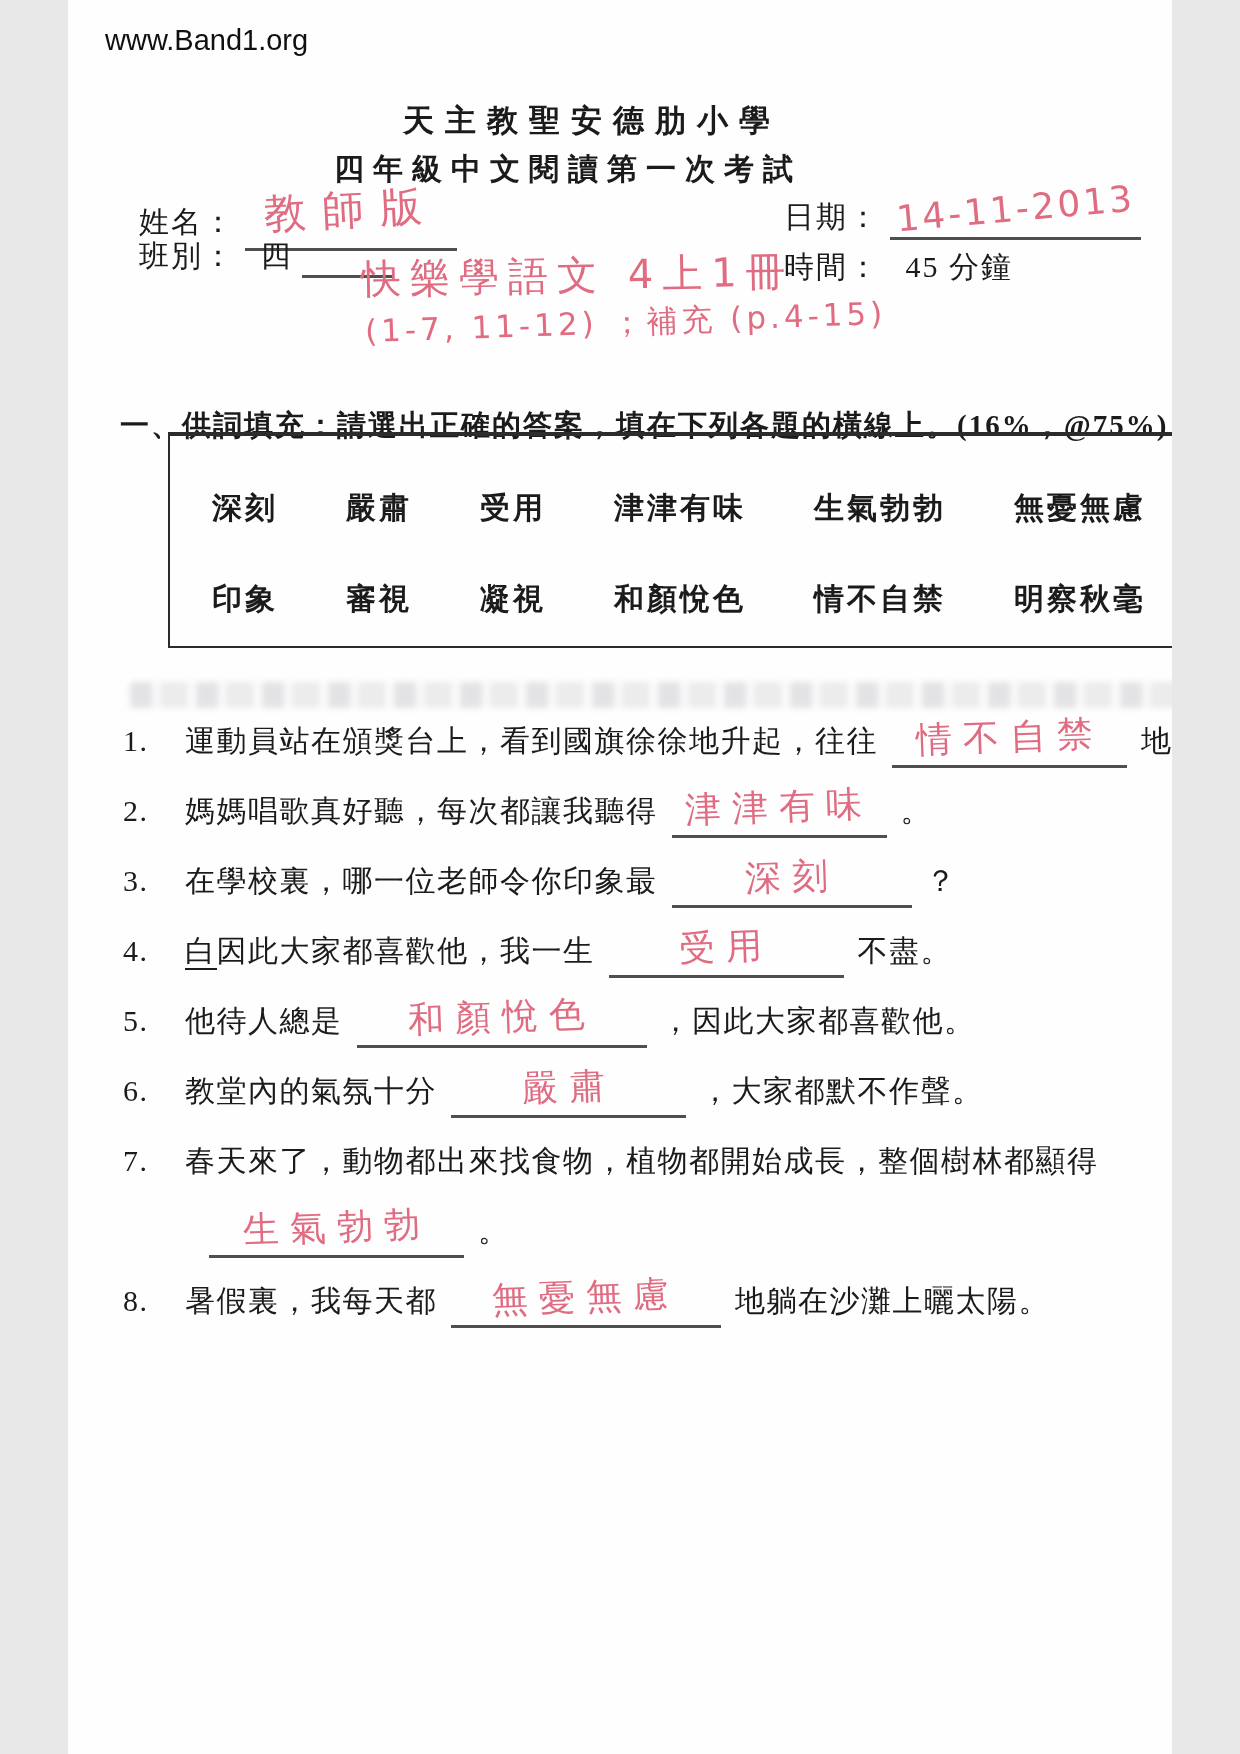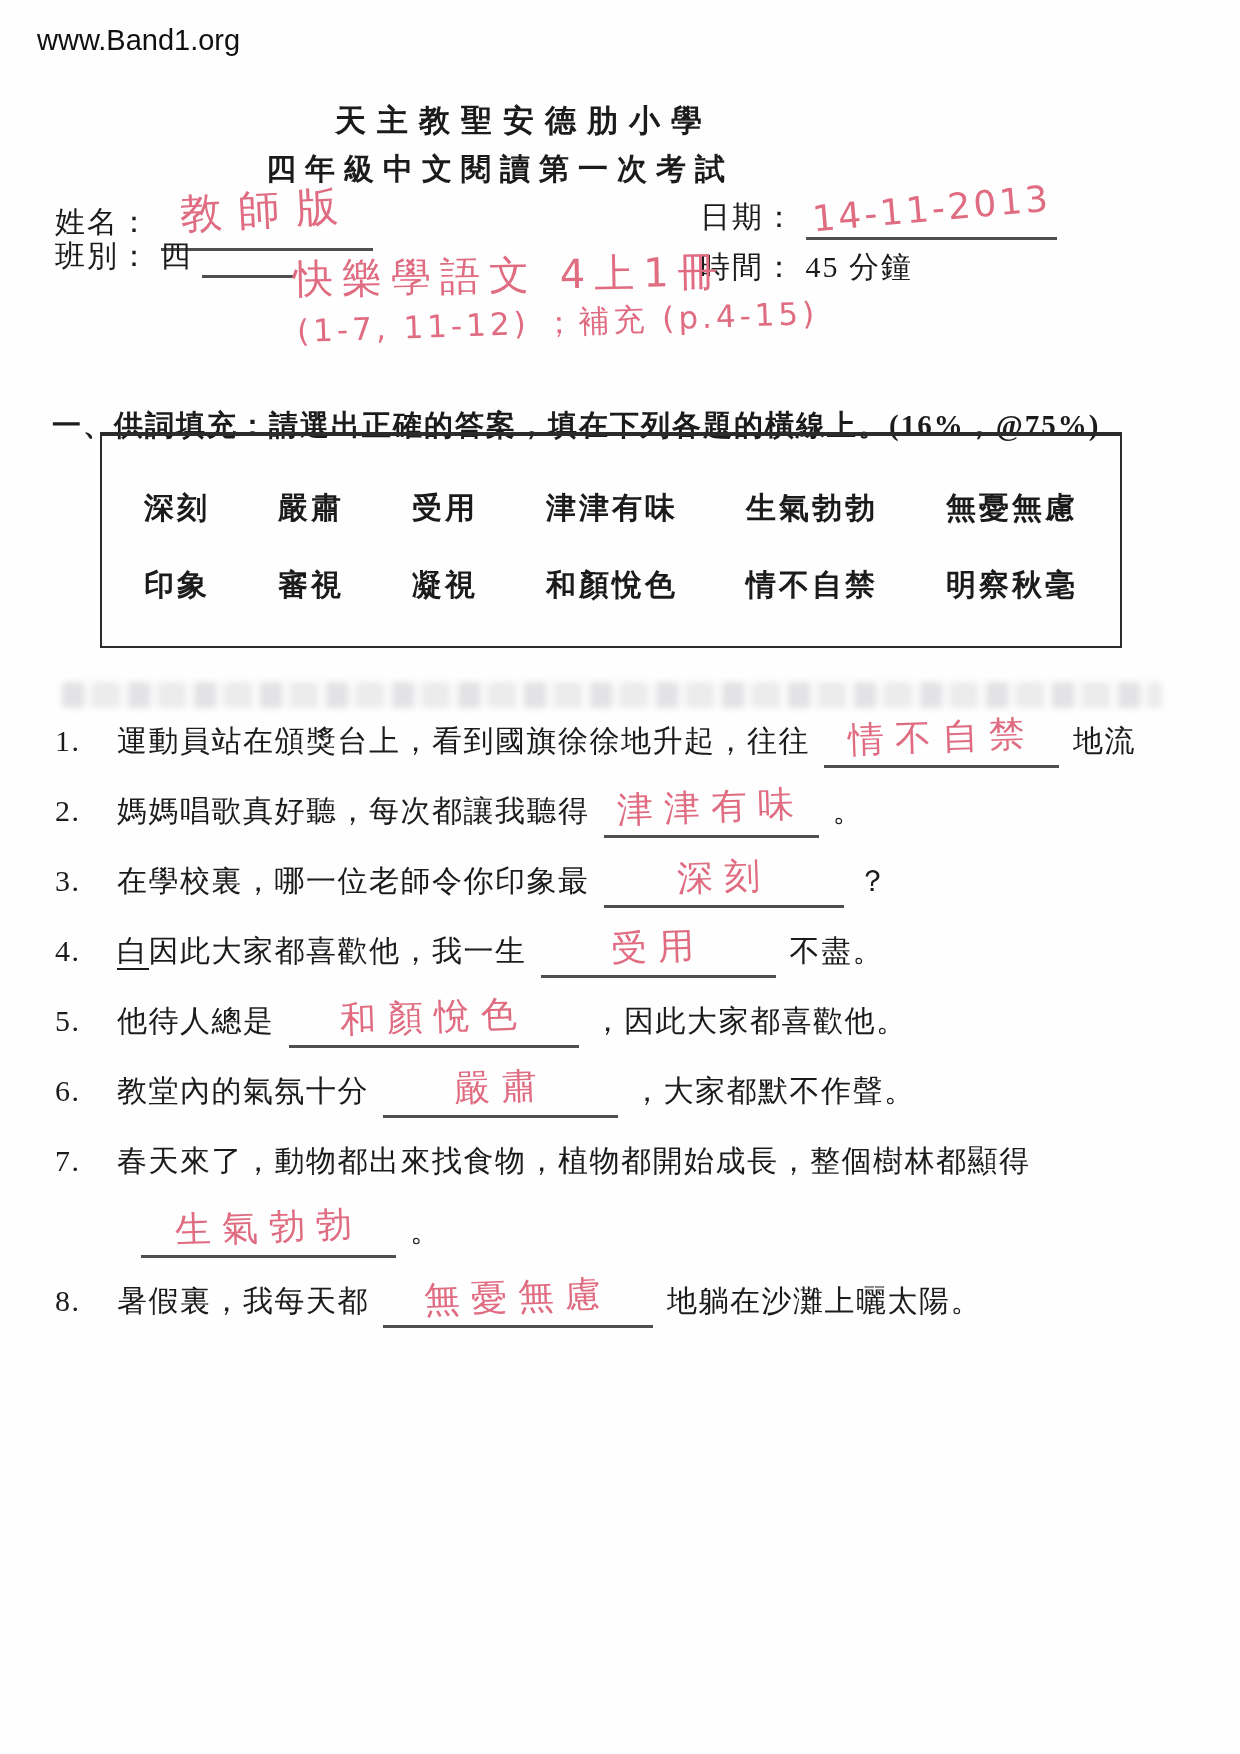--- a/index.html
+++ b/index.html
@@ -1,39 +1,39 @@
 <!DOCTYPE html>
 <html><head>
 <meta charset="utf-8">
 <style>
   html,body{margin:0;padding:0;background:#e8e8e8;}
   .page{
     position:relative;
-    width:1240px;height:1754px;
+    width:1104px;height:1754px;
     margin:0 auto;
     background:#fefefe;
     overflow:hidden;
     font-family:"Liberation Serif", serif;
     color:#1b1b1b;
   }
   
   .watermark{
     position:absolute;left:37px;top:24px;
     font-family:"Liberation Sans", sans-serif;
     font-size:29px;color:#101010;
   }
   .hdr{
     position:absolute;left:0;top:100px;width:1000px;
     text-align:center;
   }
   .hdr .school{font-size:31px;letter-spacing:11px;font-weight:600;padding-left:48px;}
   .hdr .exam{font-size:30px;letter-spacing:9px;font-weight:600;margin-top:7px;}
 
   .info-row{position:absolute;font-size:30px;letter-spacing:2px;white-space:nowrap;}
-  .lbl{display:inline-block;}
+  .lbl{display:inline-block;margin-left:16px;}
   .uline{
     display:inline-block;border-bottom:3px solid #4f4f4f;
     text-align:center;vertical-align:baseline;padding:0 6px 2px 6px;
   }
   
   .hw{
     font-family:"DejaVu Sans", sans-serif;
     color:#e06c82;
     display:inline-block;
   }
@@ -50,21 +50,21 @@
   .word-bank{
     position:absolute;left:100px;top:432px;width:1022px;height:216px;
     border:2px solid #2c2c2c;border-top:4px solid #2c2c2c;
     box-sizing:border-box;
     padding:52px 42px 0 42px;
   }
   .wb-row{
     display:flex;justify-content:space-between;
     font-size:30px;font-weight:600;letter-spacing:3px;
   }
-  .wb-row + .wb-row{margin-top:36px;}
+  .wb-row + .wb-row{margin-top:50px;}
 
   
   .bleed{
     position:absolute;left:62px;top:682px;width:1100px;height:26px;
     background:repeating-linear-gradient(90deg,
       rgba(110,110,125,.45) 0 22px, rgba(170,170,180,.12) 22px 30px,
       rgba(130,130,140,.35) 30px 58px, rgba(200,200,205,.08) 58px 66px);
     filter:blur(3px);opacity:.42;border-radius:4px;
   }
 

